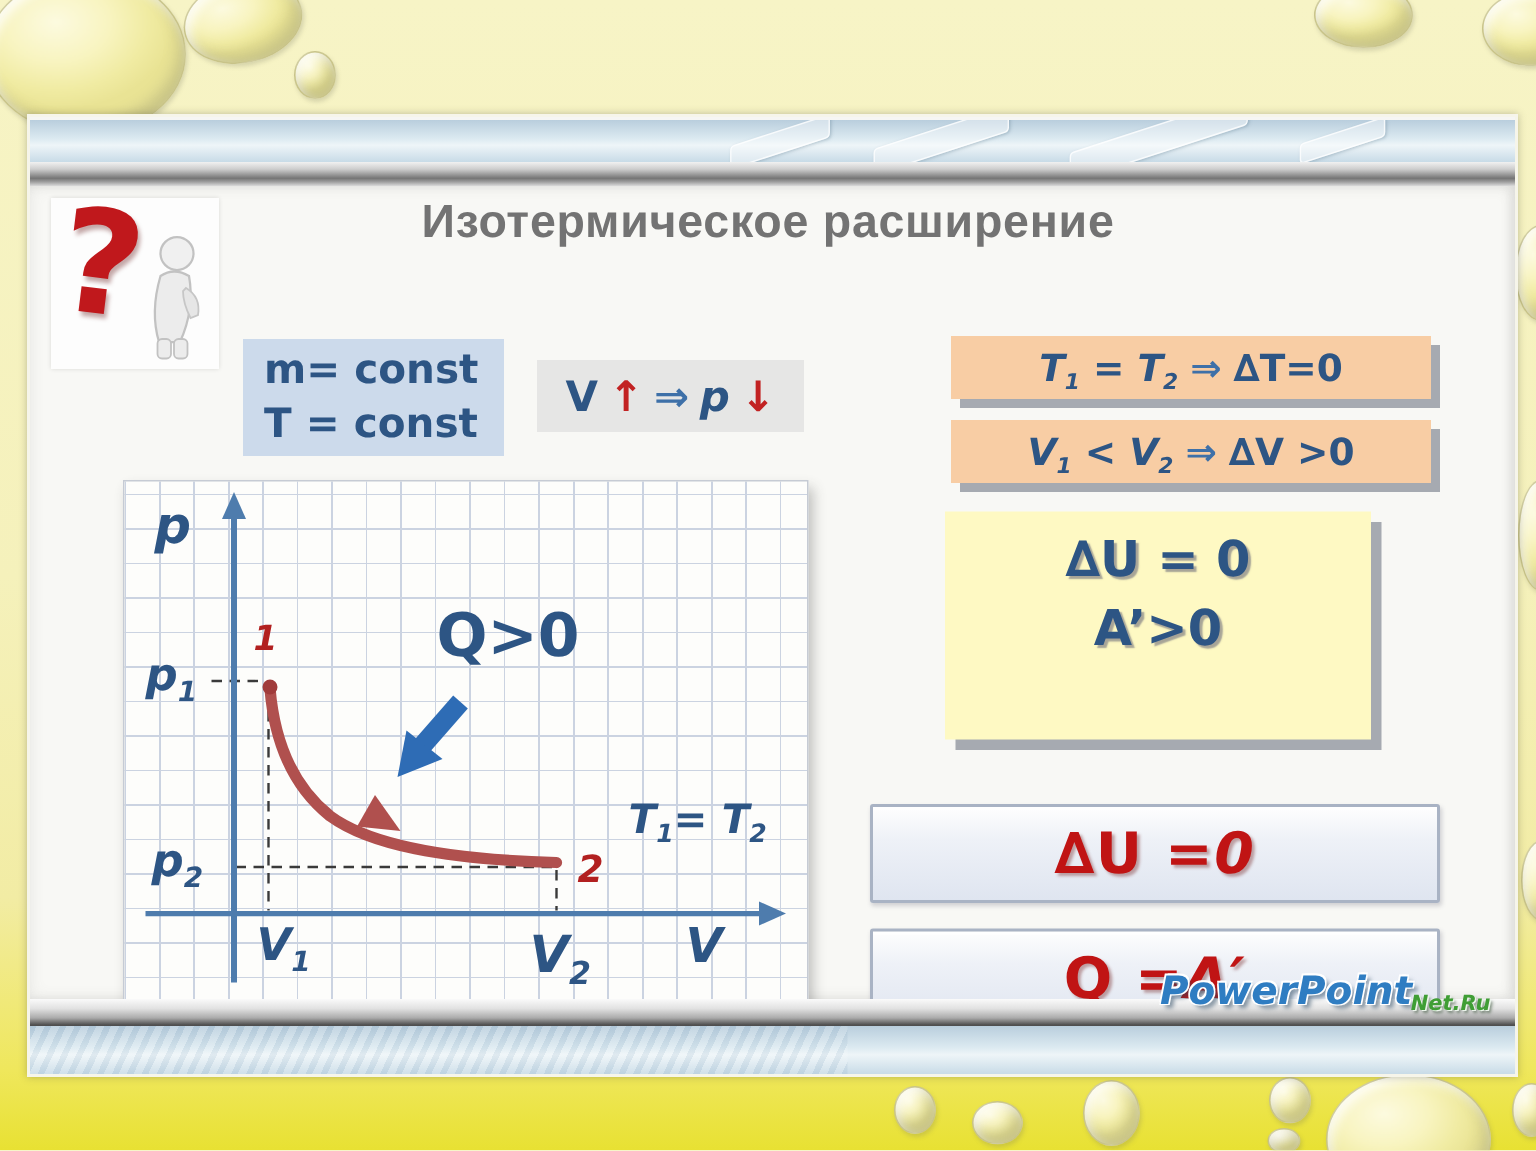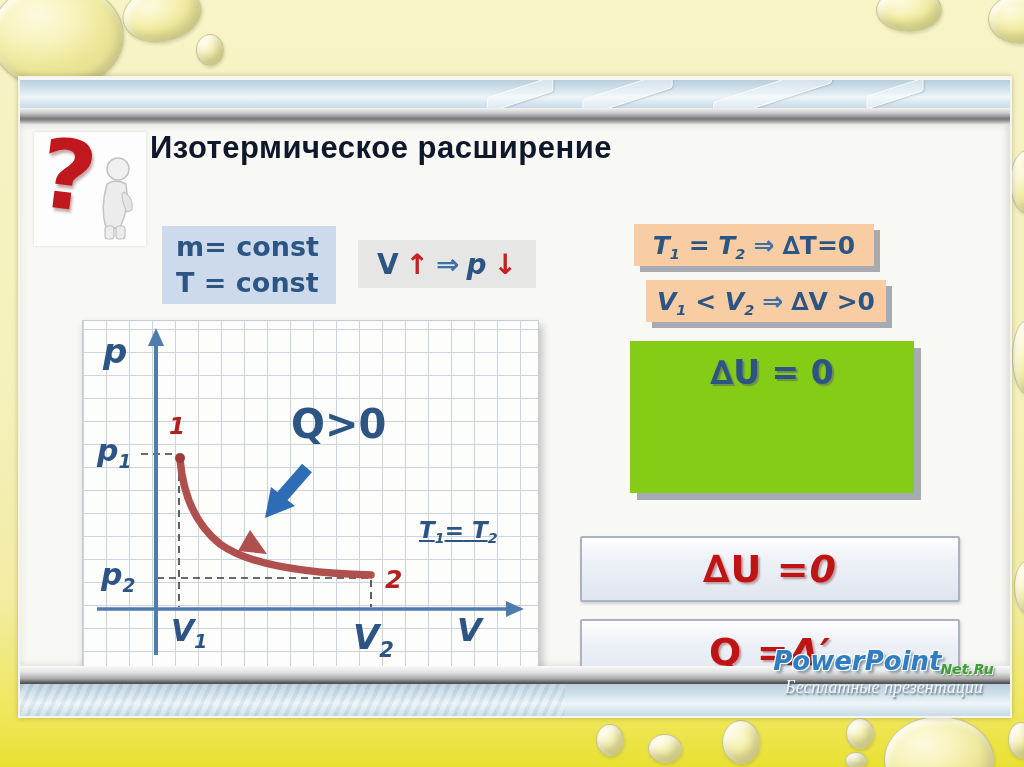--- a/index.html
+++ b/index.html
@@ -53,44 +53,44 @@
   .qbox{position:absolute; left:14px; top:8px; width:112px; height:114px; background:#fdfdfd; box-shadow:0 0 3px rgba(0,0,0,.12);}
   .qmark{
     position:absolute; left:6px; top:-12px; font-size:96px; font-weight:bold; color:#c0181c;
     font-family:"DejaVu Sans", sans-serif; transform:rotate(7deg);
     text-shadow:2px 3px 3px rgba(90,10,10,.35);
   }
   .person{position:absolute; right:6px; bottom:4px;}
   
   .title{
     position:absolute; left:130px; top:6px; width:724px; height:42px;
-    font-size:31px; font-weight:bold; color:#0f172a; letter-spacing:.5px;
+    text-align:center; font-size:31px; font-weight:bold; color:#737373; letter-spacing:.5px;
   }
   
   .fbox{position:absolute; font-family:"DejaVu Sans", sans-serif; color:#2d5584; font-weight:bold;}
   .cond{
     left:142px; top:102px; width:174px; height:78px; background:#ccdaeb;
     font-size:27px; line-height:36px; padding:3px 0 0 14px;
   }
   .proc{
     left:338px; top:116px; width:178px; height:48px; background:#e6e6e5;
     font-size:28px; display:flex; align-items:center; justify-content:center; gap:7px;
   }
   .red{color:#c22222;}
   .imp{color:#3e70a8; font-weight:bold;}
   .it{font-style:italic;}
   sub{font-size:58%; vertical-align:baseline; position:relative; top:.38em; font-style:italic;}
   .rel{
-    left:614px; width:240px; height:42px; background:#f8cda4;
+    left:614px; width:320px; height:42px; background:#f8cda4;
     box-shadow:6px 6px 0 #a6aab1;
     font-size:25px; display:flex; align-items:center; justify-content:center; gap:8px;
   }
-  .rel1{top:100px;} .rel2{top:156px;margin-left:12px;}
+  .rel1{top:100px;} .rel2{top:156px;}
   .energy{
-    left:610px; top:217px; width:284px; height:152px; background:#84cc16;
+    left:610px; top:217px; width:284px; height:152px; background:#fef9c3;
     box-shadow:7px 7px 0 #a6aab1;
     font-size:33px; text-align:center; line-height:46px; padding-top:9px;
     text-shadow:2px 2px 1px rgba(95,95,115,.55);
   }
   
   .result{
     position:absolute; left:560px; width:380px; height:66px;
     background:linear-gradient(180deg,#fefefe 0%,#eef1f7 35%,#dfe5f0 100%);
     border:2px solid #a9b3c4; border-radius:2px;
     box-shadow:inset 0 2px 0 #ffffff, 1px 2px 3px rgba(90,90,110,.25);
@@ -194,20 +194,21 @@
       </div>
 
       <div class="fbox rel rel2">
         <span><i>V</i><sub>1</sub> <span>&lt;</span> <i>V</i><sub>2</sub></span>
         <span class="imp">⇒</span>
         <span>∆V &gt;0</span>
       </div>
 
       <div class="fbox energy">
         <div>∆U = 0</div>
+        <div>A’&gt;0</div>
       </div>
 
       <div class="graph">
         <svg width="457" height="356">
           <g stroke="#3a3a3a" stroke-width="1.6" stroke-dasharray="7,5">
             <line x1="58" y1="133" x2="93" y2="133"></line>
             <line x1="96" y1="141" x2="96" y2="286"></line>
             <line x1="74" y1="257" x2="285" y2="257"></line>
             <line x1="288" y1="259" x2="288" y2="286"></line>
           </g>
@@ -228,21 +229,21 @@
             <line x1="224" y1="147" x2="196" y2="179" stroke="#2e6cb5" stroke-width="13"></line>
             <polygon points="182,197 188,166 212,185" fill="#2e6cb5"></polygon>
           </g>
         </svg>
         <span class="glabel" style="left:20px;top:10px;font-size:34px;">p</span>
         <span class="glabel" style="left:14px;top:112px;font-size:30px;"><span>p</span><sub>1</sub></span>
         <span class="glabel" style="left:18px;top:236px;font-size:30px;"><span>p</span><sub>2</sub></span>
         <span class="glabel gred" style="left:86px;top:92px;font-size:23px;">1</span>
         <span class="glabel gred" style="left:302px;top:244px;font-size:25px;">2</span>
         <span class="glabel" style="left:208px;top:80px;font-size:40px;font-style:normal;">Q&gt;0</span>
-        <span class="glabel" style="left:336px;top:196px;font-size:23px;text-decoration:underline;"><span>T</span><sub>1</sub><span>=</span> <span>T</span><sub>2</sub></span>
+        <span class="glabel" style="left:336px;top:210px;font-size:27px;"><span>T</span><sub>1</sub><span>=</span> <span>T</span><sub>2</sub></span>
         <span class="glabel" style="left:88px;top:292px;font-size:30px;"><span>V</span><sub>1</sub></span>
         <span class="glabel" style="left:270px;top:296px;font-size:34px;"><span>V</span><sub>2</sub></span>
         <span class="glabel" style="left:374px;top:290px;font-size:32px;">V</span>
       </div>
 
       <div class="result res1">
         <span>∆U = </span>
           <span class="it">0</span>
       </div>
       <div class="result res2">
@@ -254,16 +255,15 @@
     <div class="bar bar-bottom"></div>
     <div class="strip strip-bottom">
       <div class="hatch" style="width:55%;"></div>
     </div>
   </div>
 
   <div class="wm">
     <div>
       <span class="wm-brand">PowerPoint</span><span class="wm-site">Net.Ru</span>
     </div>
-    <div class="wm-tagline">Бесплатные презентации</div>
   </div>
 
 </div>
 
 </body></html>

